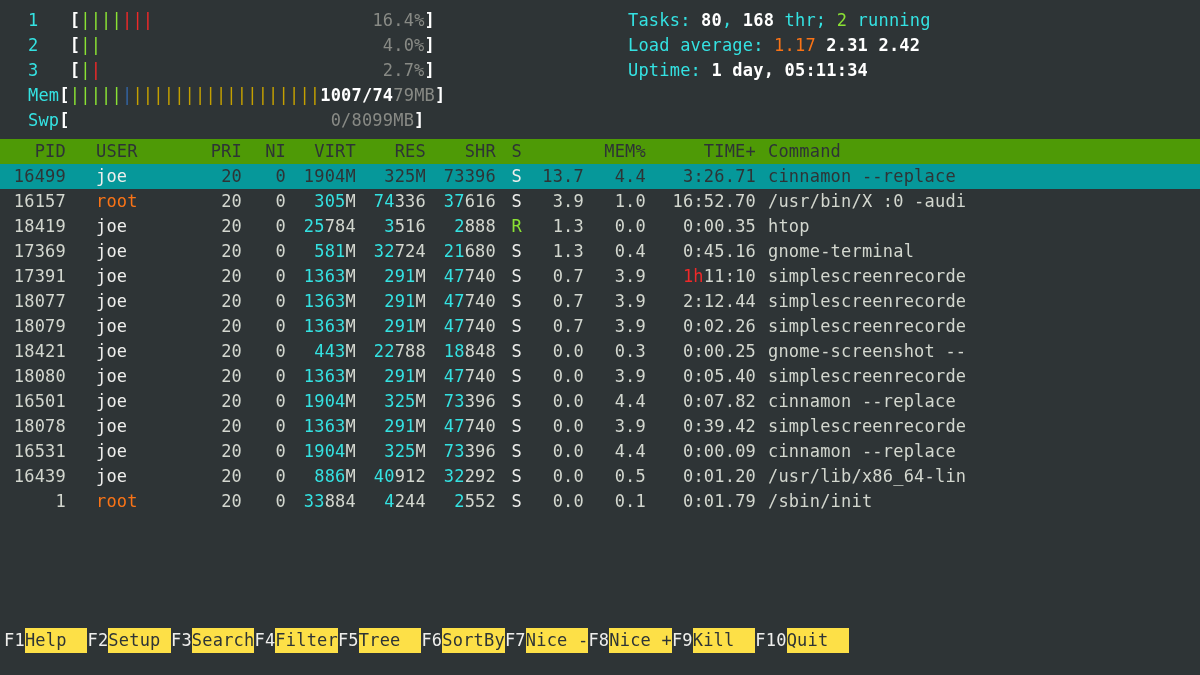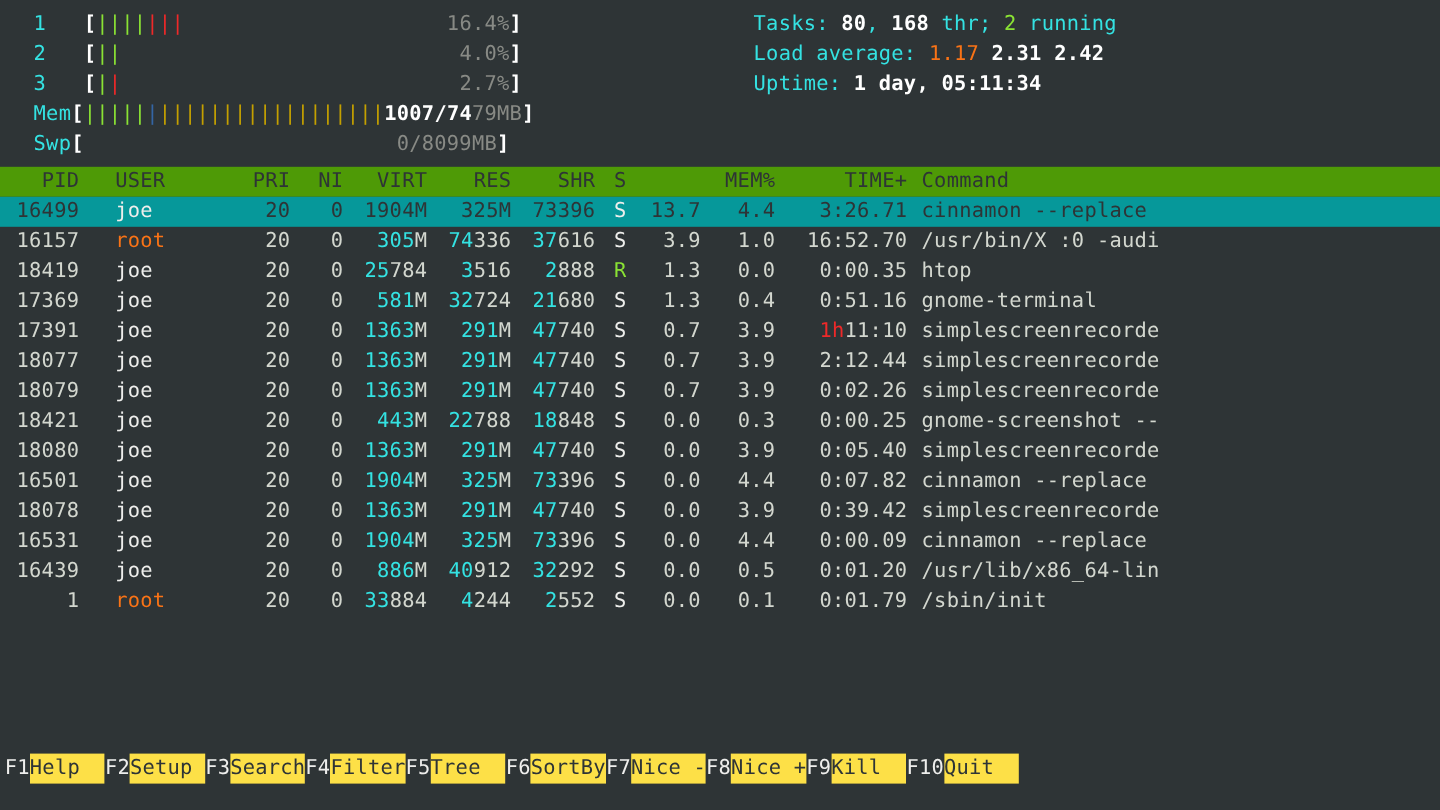--- a/index.html
+++ b/index.html
@@ -179,21 +179,21 @@
        <div class="col c-pid">17369</div>
        <div class="col l c-user white">joe</div>
        <div class="col c-pri">20</div>
        <div class="col c-ni">0</div>
        <div class="col c-virt"><span class="cyanb">581</span>M</div>
        <div class="col c-res"><span class="cyanb">32</span>724</div>
        <div class="col c-shr"><span class="cyanb">21</span>680</div>
        <div class="col c-s white">S</div>
        <div class="col c-cpu">1.3</div>
        <div class="col c-mem">0.4</div>
-       <div class="col c-time">0:51.16</div>
+       <div class="col c-time">0:45.16</div>
        <div class="col l c-cmd">gnome-terminal</div>
      </div>
     <div class="row">
        <div class="col c-pid">17391</div>
        <div class="col l c-user white">joe</div>
        <div class="col c-pri">20</div>
        <div class="col c-ni">0</div>
        <div class="col c-virt"><span class="cyanb">1363</span>M</div>
        <div class="col c-res"><span class="cyanb">291</span>M</div>
        <div class="col c-shr"><span class="cyanb">47</span>740</div>

